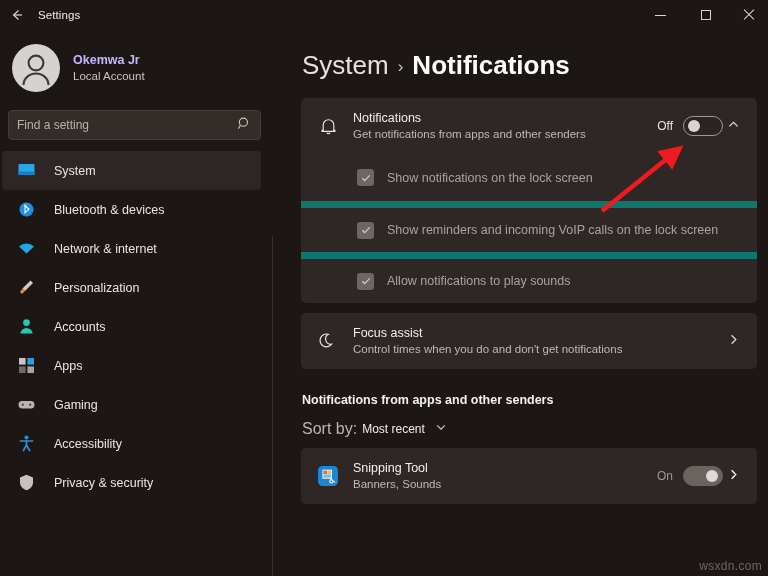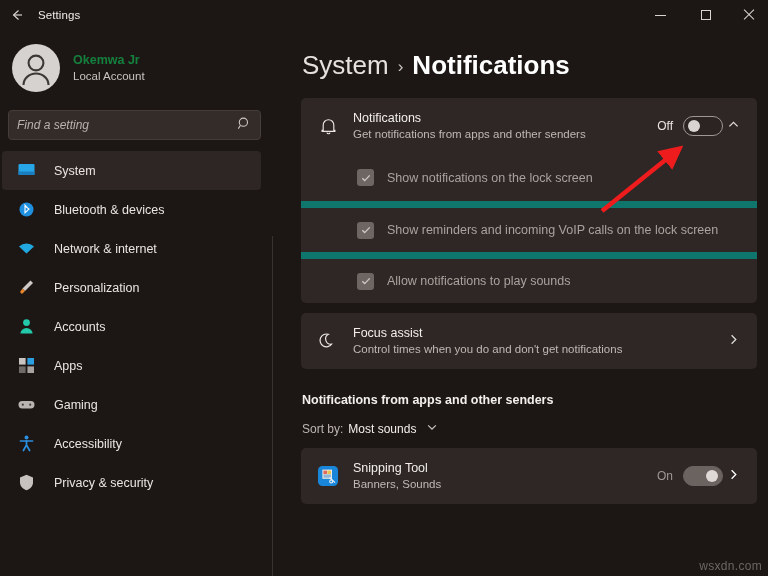--- a/index.html
+++ b/index.html
@@ -43,31 +43,31 @@
     background: #1c1715; overflow: hidden;
   }
   .account {
     display: flex; align-items: center; padding: 14px 0 14px 12px; height: 76px;
   }
   .avatar {
     width: 48px; height: 48px; border-radius: 50%; background: #d6d2cf;
     display: flex; align-items: flex-end; justify-content: center; overflow: hidden; flex: none;
   }
   .account-text { margin-left: 13px; }
-  .account-name { font-size: 12.5px; color: #15803d; font-weight: bold; line-height: 16px; }
+  .account-name { font-size: 12.5px; color: #c4b5fd; font-weight: bold; line-height: 16px; }
   .account-sub  { font-size: 11.5px; color: #c9c3bf; line-height: 16px; }
 
   .searchbox {
     position: relative; margin: 4px 12px 0 8px; height: 30px;
     background: #332c29; border: 1px solid #453d39; border-radius: 4px;
     display: flex; align-items: center; padding: 0 8px;
   }
   .searchbox input {
     flex: 1; background: transparent; border: 0; outline: 0;
-    color: #cfc9c5; font-size: 12px; font-family: "Liberation Sans", sans-serif; font-style: italic;
+    color: #cfc9c5; font-size: 12px; font-family: "Liberation Sans", sans-serif;
   }
   .searchbox input::placeholder { color: #b8b1ad; }
   .search-icon { color: #cfc9c5; flex: none; margin-left: 4px; }
 
   .navlist { margin-top: 11px; position: relative; }
   .navitem {
     display: flex; align-items: center; height: 39px;
     margin: 0 12px 0 2px; padding-left: 14px; border-radius: 4px; cursor: pointer;
   }
   .navitem.active { background: #2d2624; }
@@ -116,21 +116,21 @@
   .cbrow + .cbrow { border-top: 7px solid #0f766e; }
   .cbox {
     width: 17px; height: 17px; border-radius: 3px; background: #6d6663;
     display: flex; align-items: center; justify-content: center; flex: none;
   }
   .cbox svg { display: block; }
   .cblabel { margin-left: 13px; font-size: 12.5px; color: #a9a29e; line-height: 18px; max-width: 340px; }
 
   .section-head { margin: 24px 0 0 12px; font-size: 12.5px; color: #f3efec; font-weight: bold; }
   .sortrow { margin: 13px 0 0 12px; display: flex; align-items: center; }
-  .sort-label { font-size: 12px; color: #bdb6b2; }
+  .sort-label { font-size: 16px; color: #bdb6b2; }
   .sort-value { font-size: 12px; color: #f2eeec; margin-left: 5px; }
   .sort-chev { margin-left: 9px; color: #cdc7c3; }
 
   .watermark {
     position: absolute; right: 6px; bottom: 3px;
     font-size: 12px; color: #6d6663; letter-spacing: .3px; margin-left: 12px;
   }
 
   .arrow-layer { position: absolute; left: 0; top: 0; width: 768px; height: 576px; pointer-events: none; }
 </style>
@@ -361,21 +361,21 @@
             <path d="M5.6 3.3 L9.8 7.5 L5.6 11.7" fill="none" stroke="#e2ddda" stroke-width="1.25"></path>
           </svg>
         </span>
       </div>
     </div>
 
     <div class="section-head">Notifications from apps and other senders</div>
 
     <div class="sortrow">
       <span class="sort-label">Sort by:</span>
-      <span class="sort-value">Most sounds</span>
+      <span class="sort-value">Most recent</span>
       <span class="sort-chev">
         <svg width="14" height="14" viewBox="0 0 14 14">
           <path d="M3.2 5.3 L7 9.1 L10.8 5.3" fill="none" stroke="#cdc7c3" stroke-width="1.2"></path>
         </svg>
       </span>
     </div>
 
     <div class="card spaced">
       <div class="row">
         <span class="row-icon">

